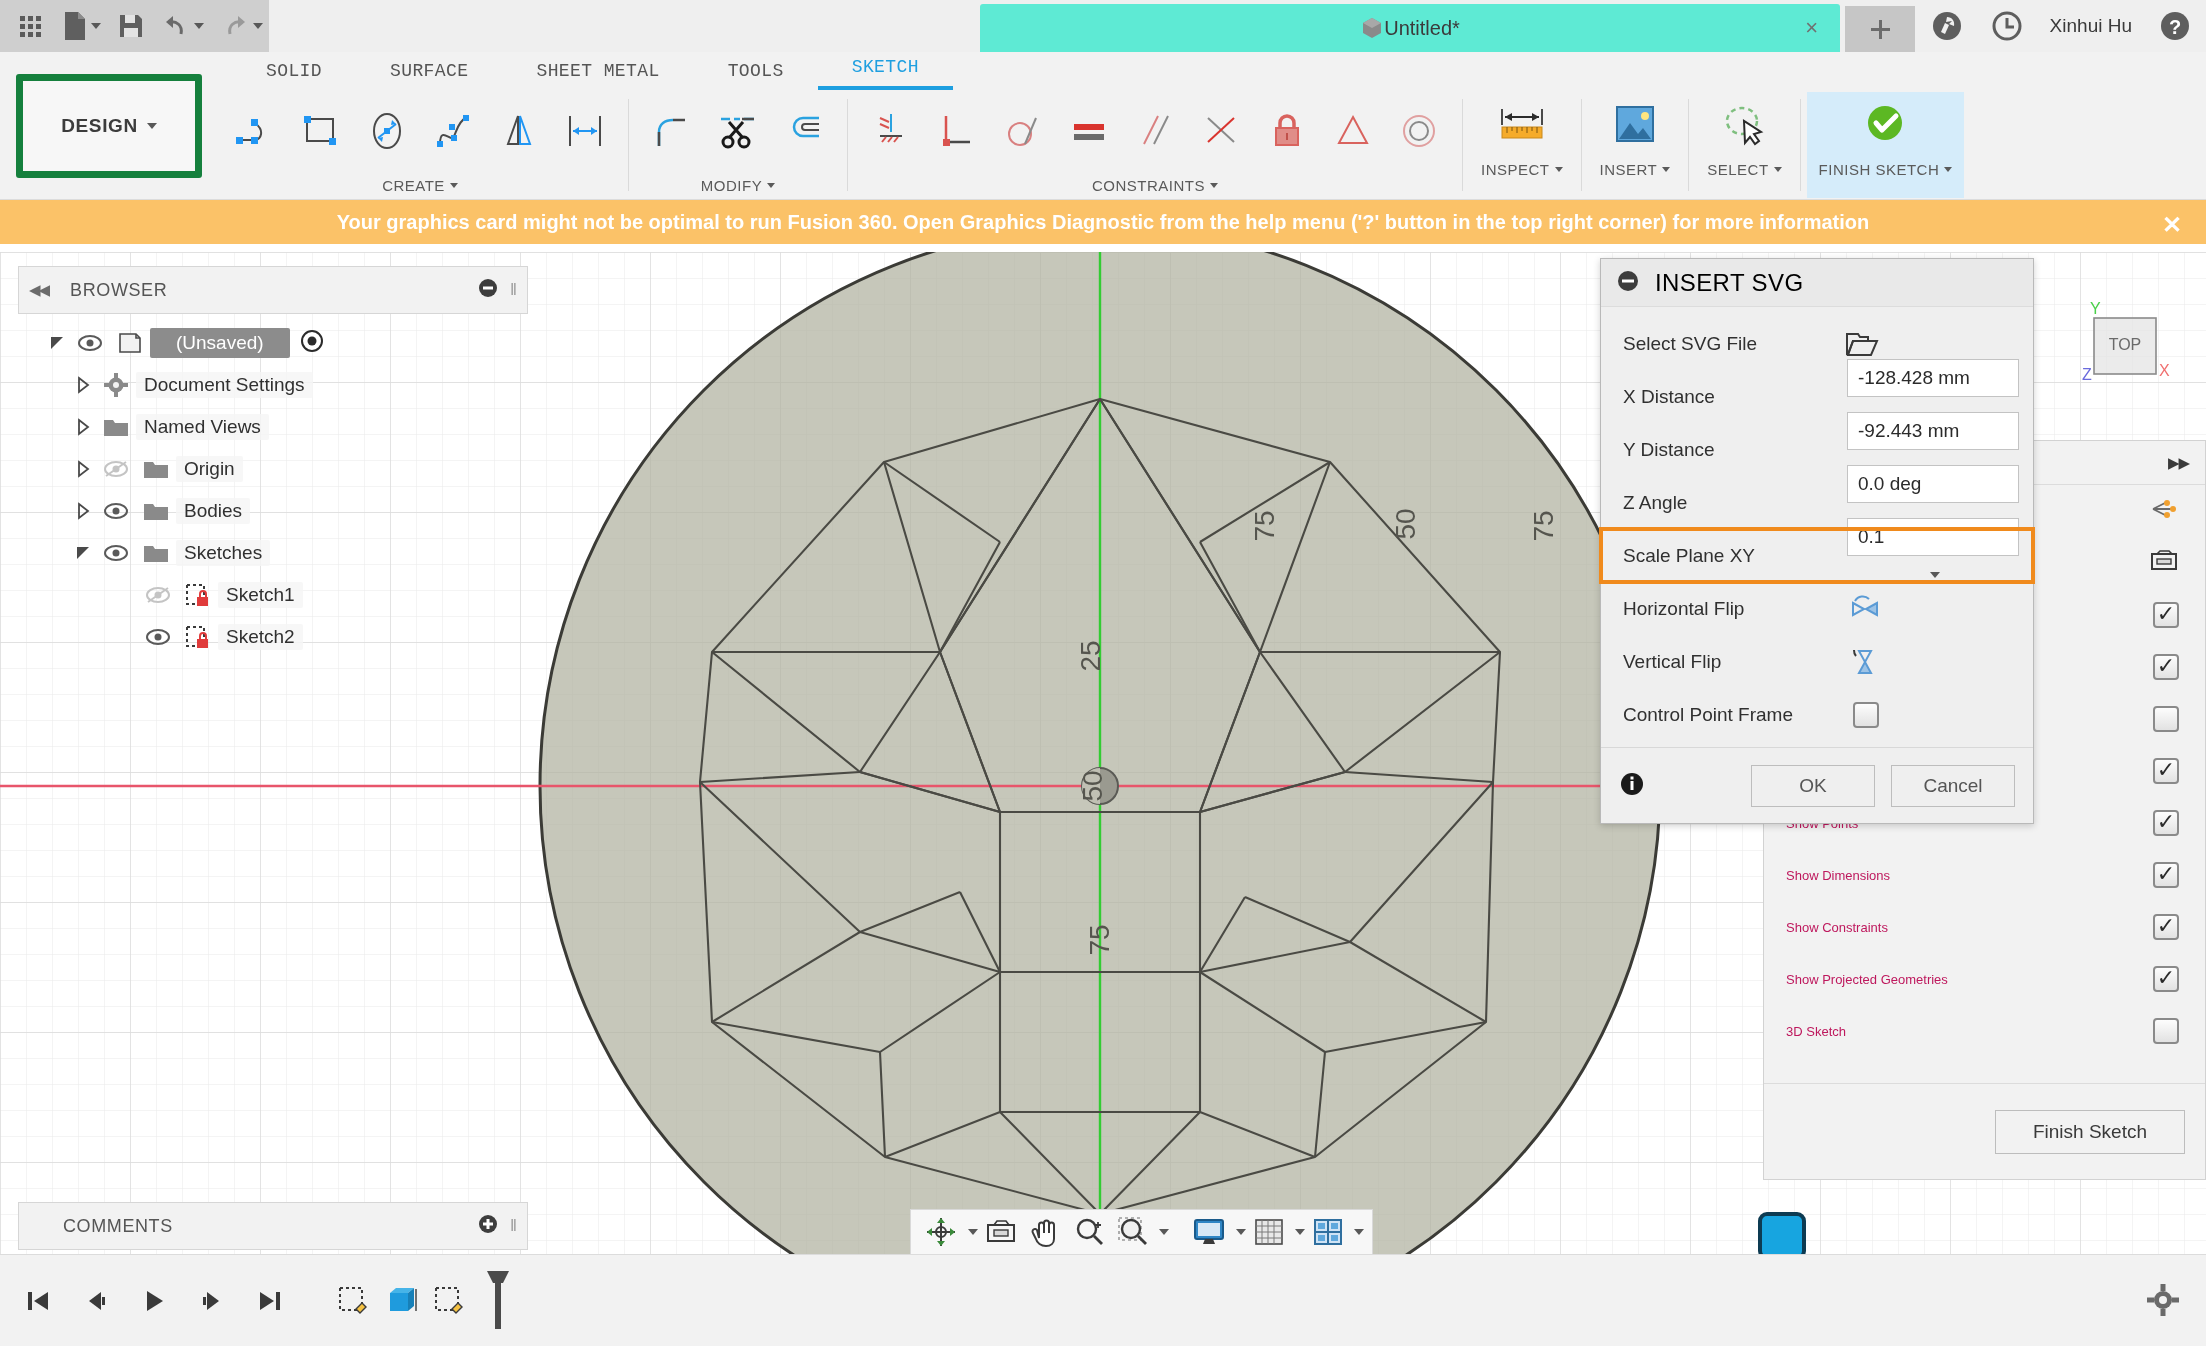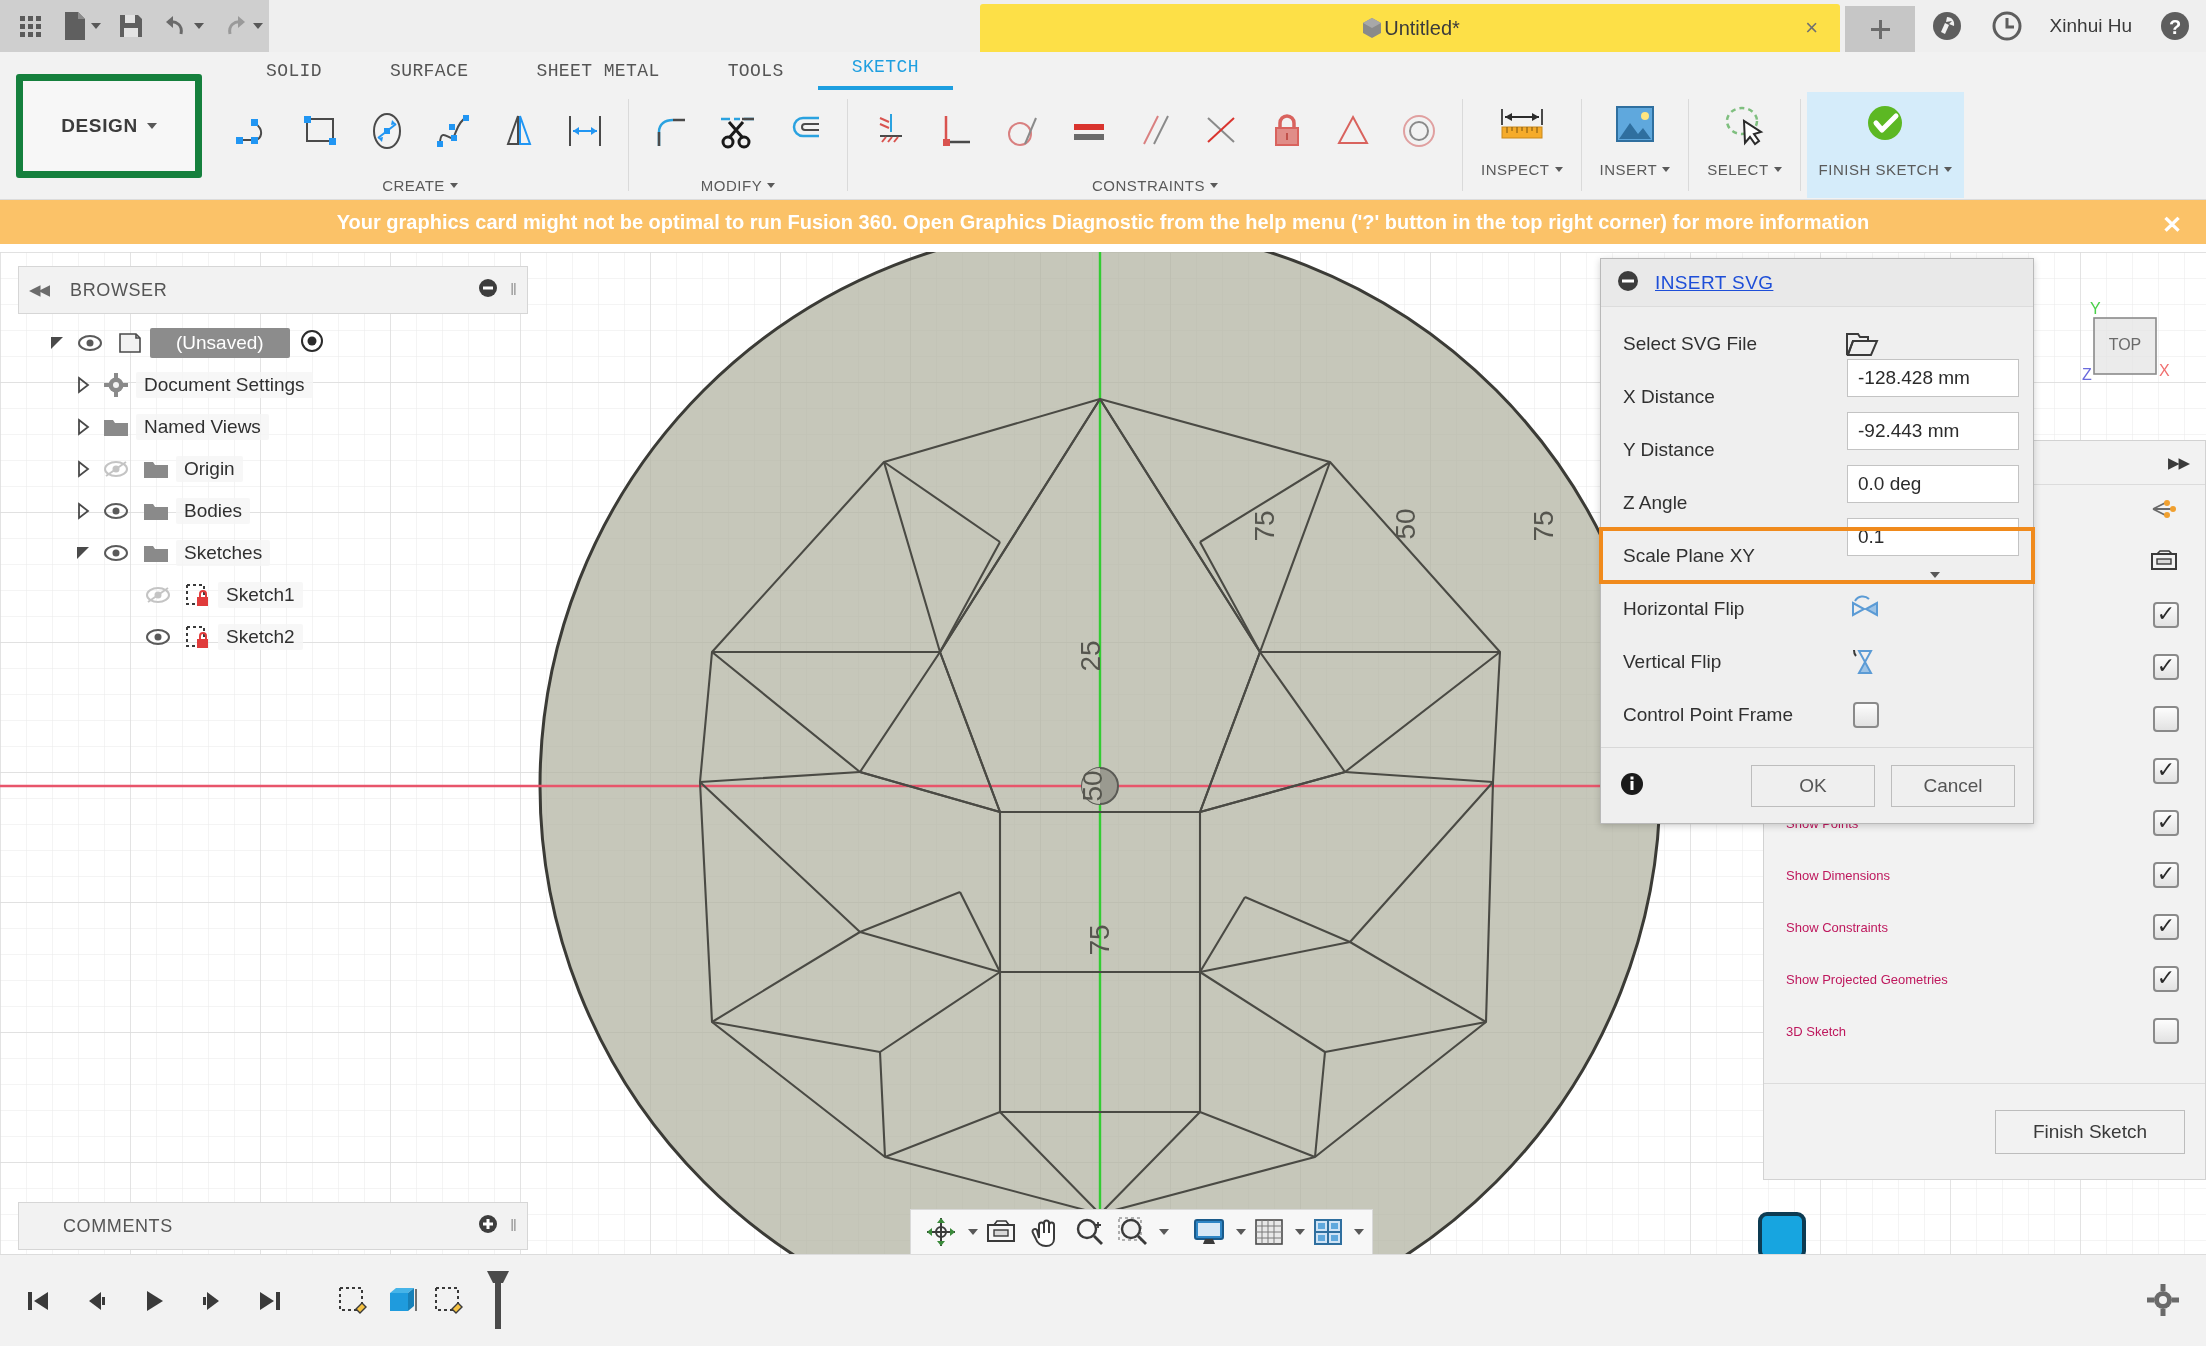--- a/index.html
+++ b/index.html
@@ -10,21 +10,21 @@
   #titlebar { position:absolute; left:0; top:0; width:2206px; height:52px;
      background:#d4d4d4; display:flex; align-items:center; }
   #qat { display:flex; align-items:center; height:52px; padding-left:10px; gap:4px;
      background:#cfcfcf; }
   .qat-btn { display:flex; align-items:center; justify-content:center;
      height:46px; min-width:40px; padding:0 6px; cursor:pointer; }
   .caret { width:0;height:0;border-left:5px solid transparent;border-right:5px solid transparent;
      border-top:6px solid #585858; margin-left:3px; }
   #titlebar-spacer { flex:1; height:52px; background:#efefef; }
   #doc-tab { position:absolute; left:980px; top:4px; width:860px; height:48px;
-     background:#fde047; display:flex; align-items:center; justify-content:center; 
+     background:#5eead4; display:flex; align-items:center; justify-content:center; 
      border-top-left-radius:3px;border-top-right-radius:3px; }
   #doc-tab .tab-title { font-size:20px; color:#3b3b3b; }
   #tab-close { position:absolute; right:22px; top:14px; font-size:22px; color:#707070;
      cursor:pointer; line-height:20px; }
   #new-tab { position:absolute; left:1845px; top:6px; width:70px; height:46px;
      background:#c6c6c6; display:flex;align-items:center;justify-content:center; cursor:pointer; }
   #right-icons { position:absolute; right:14px; top:0; height:52px; display:flex;
      align-items:center; gap:26px; }
   #right-icons .ri { cursor:pointer; display:flex; align-items:center; }
   #username { font-size:19px; color:#3a3a3a; }
@@ -123,21 +123,21 @@
   .cbox { width:26px;height:26px;border:2px solid #8a8a8a;border-radius:4px;
      background:linear-gradient(#fdfdfd,#e2e2e2); display:flex; align-items:center;
      justify-content:center; cursor:pointer; }
   .cbox .tick { color:#2b2b2b; font-size:22px; line-height:20px; margin-top:-2px; }
 
   
   #svgdlg { position:absolute; left:1600px; top:258px; width:434px; height:566px;
      background:#efefef; border:1px solid #b9b9b9; box-shadow:0 2px 7px rgba(0,0,0,.18); }
   #svgdlg-head { height:48px; background:#e9e9e9; border-bottom:1px solid #dcdcdc;
      display:flex; align-items:center; padding-left:16px; gap:16px; }
-  #svgdlg-title { font-size:19px; color:#1d4ed8; letter-spacing:.4px;text-decoration:underline; }
+  #svgdlg-title { font-size:24px; color:#000000; letter-spacing:.4px; }
   #svgdlg-body { padding:10px 0 0 0; position:relative; }
   .drow { height:53px; display:flex; align-items:center; padding:0 14px 0 22px; position:relative; }
   .drow .dlabel { font-size:19px; color:#303030; }
   .dfield { margin-left:auto; display:flex; align-items:center;flex-direction:column; }
   .dinput { width:172px; height:38px; background:#ffffff; border:1px solid #c3c3c3;
      font-size:19px; color:#2b2b2b; padding-left:10px; display:flex; align-items:center; cursor:text; }
   .dcaret { width:26px;height:38px; display:flex; align-items:center; justify-content:center;
      cursor:pointer; }
   #scale-row { outline:4px solid #f08a1c; outline-offset:-2px; }
   #svgdlg-foot { position:absolute; left:0; bottom:0; width:100%; height:76px;

